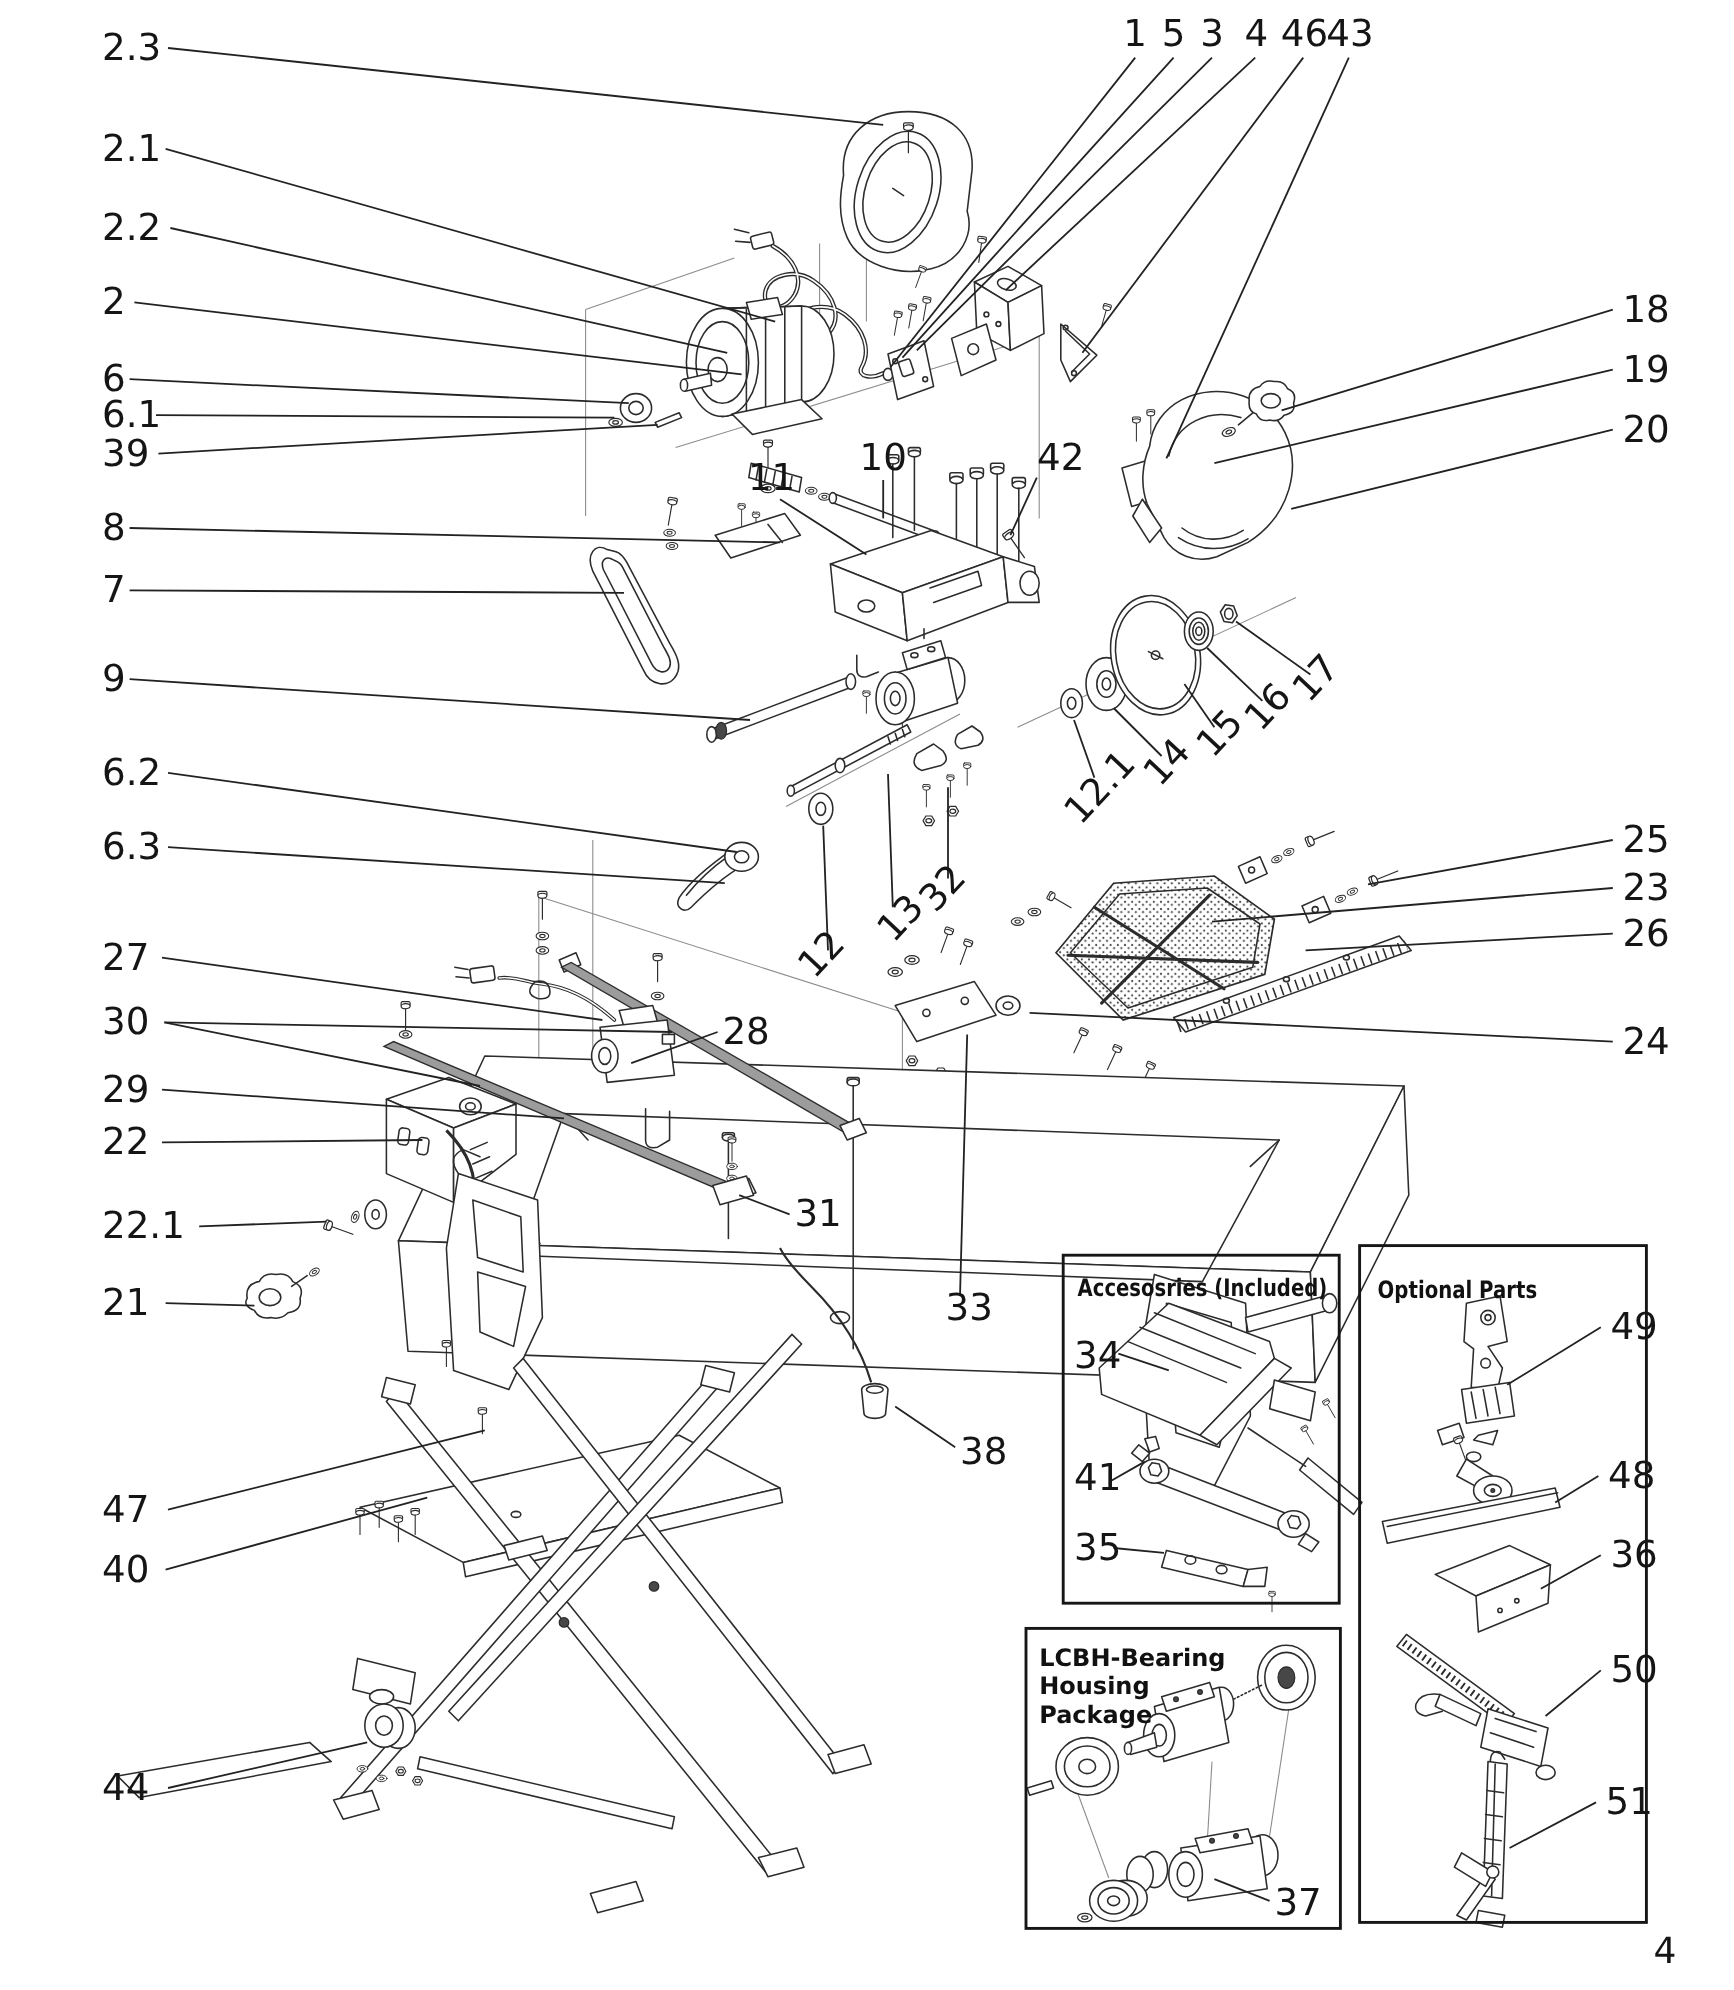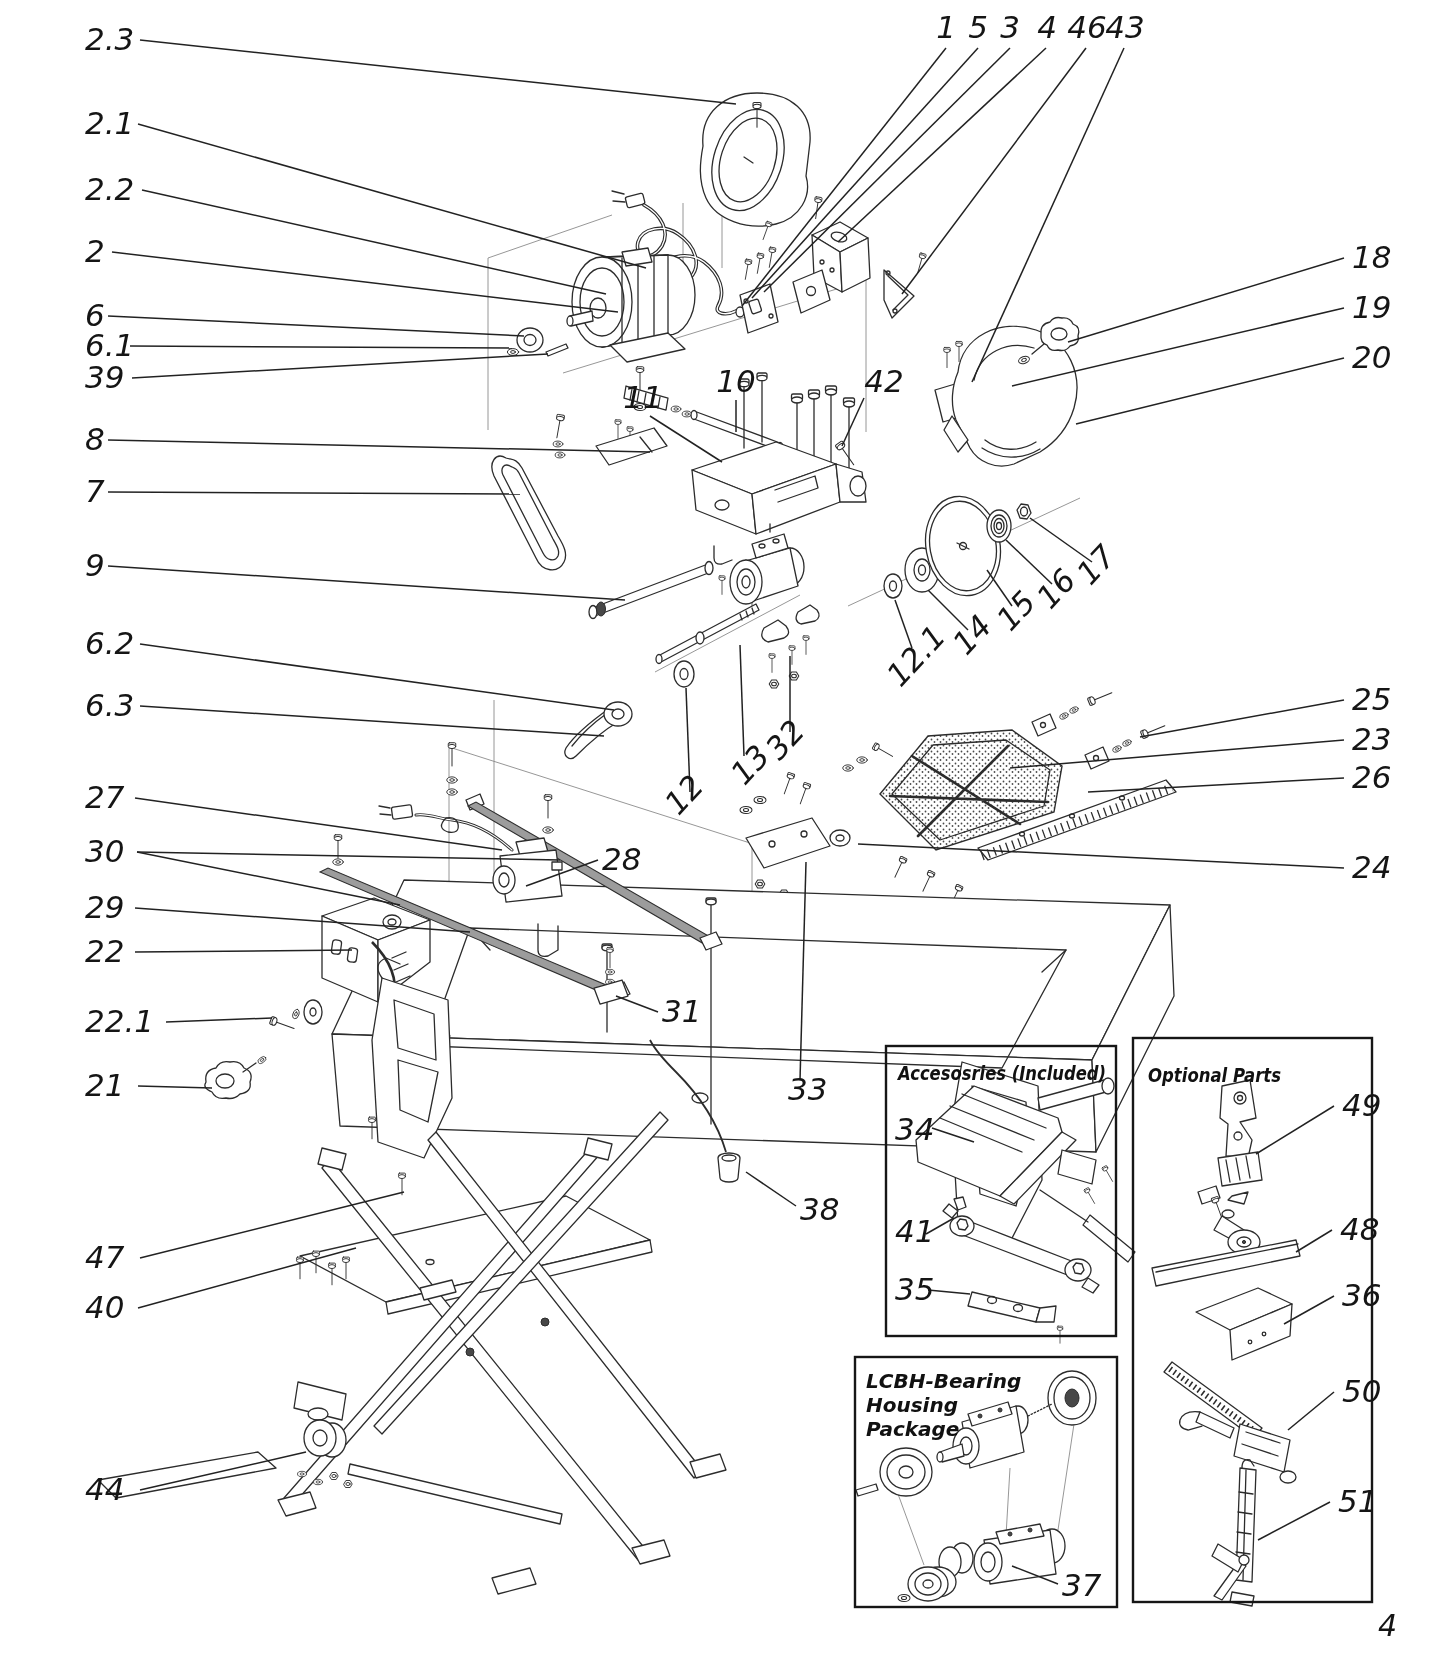--- a/index.html
+++ b/index.html
@@ -1,17 +1,17 @@
 <!DOCTYPE html>
 <html><head>
 <meta charset="utf-8">
 <style>
   html,body{margin:0;padding:0;background:#fff;}
   .canvas{position:relative;width:1445px;height:1658px;background:#fff;
-          font-family:"DejaVu Sans",sans-serif;font-style:italic;}
+          font-family:"DejaVu Sans",sans-serif;}
   svg{display:block;}
   .lbl{font-family:"DejaVu Sans",sans-serif;font-size:31px;fill:#151515;}
   .mid{text-anchor:middle;}
   .bt{font-family:"DejaVu Sans",sans-serif;font-size:20px;font-weight:700;fill:#111;}
   .pg{font-family:"DejaVu Sans",sans-serif;font-size:30px;fill:#151515;}
   .leader{stroke:#222;stroke-width:1.5;fill:none;}
   .part{fill:#fff;stroke:#2c2c2c;stroke-width:1.3;stroke-linejoin:round;stroke-linecap:round;}
   .ln{fill:none;stroke:#2c2c2c;stroke-width:1.3;stroke-linejoin:round;stroke-linecap:round;}
   .thick{stroke-width:2.6;}
   .ghost{fill:none;stroke:#8b8b8b;stroke-width:.9;}

